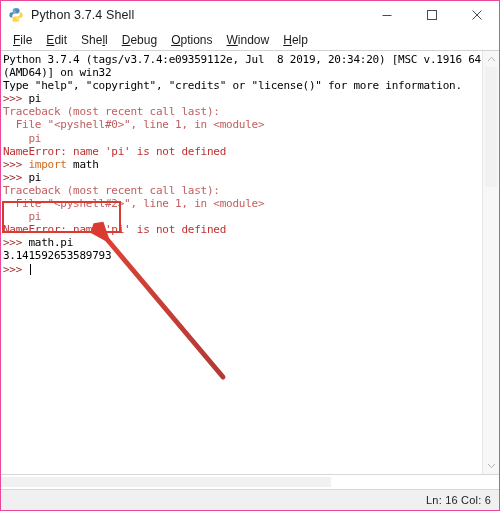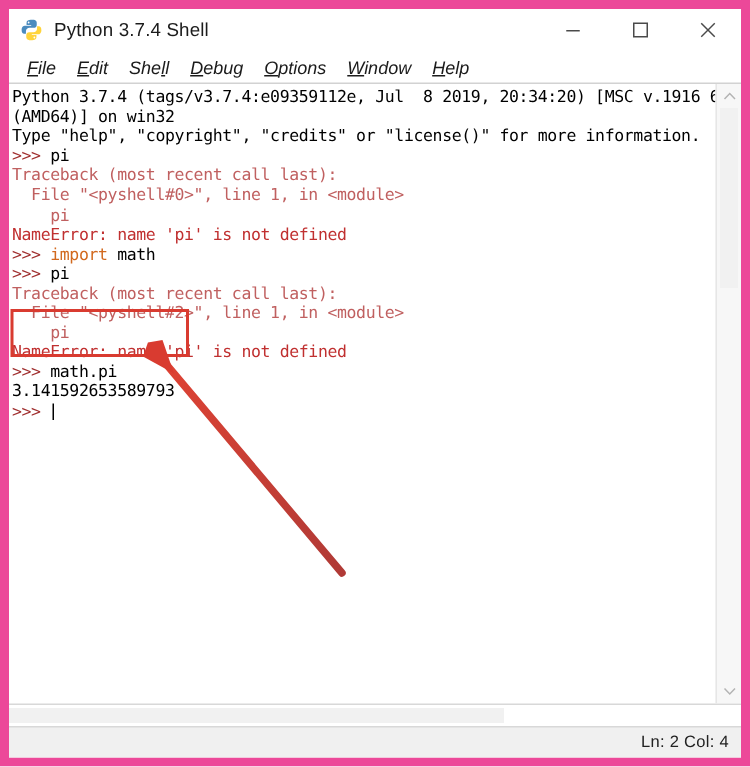--- a/index.html
+++ b/index.html
@@ -13,21 +13,21 @@
     overflow: hidden;
     font-family: "Liberation Sans", sans-serif;
     -webkit-font-smoothing: none;
   }
 
   #window {
     position: relative;
     width: 500px;
     height: 511px;
     box-sizing: border-box;
-    border: 6px solid #ec4899;
+    border: 1px solid #ec4899;
     background: #ffffff;
     display: flex;
     flex-direction: column;
   }
 
   
   #titlebar {
     height: 28px;
     min-height: 28px;
     background: #ffffff;
@@ -76,21 +76,20 @@
     align-items: center;
     padding-left: 5px;
     border-bottom: 1px solid #d2d2d2;
   }
   .menu-item {
     font-size: 12px;
     color: #1b1b1b;
     padding: 0 7px;
     white-space: nowrap;
     line-height: 18px;
-    font-style: italic;
   }
   .menu-item .acc {
     text-decoration: underline;
     text-underline-offset: 1px;
   }
 
   
   #shell-wrap {
     position: relative;
     flex: 1 1 auto;
@@ -257,21 +256,21 @@
         </svg>
       </div>
     </div>
   </div>
 
   <div id="hscroll-row">
     <div id="hthumb"></div>
   </div>
 
   <div id="statusbar">
-    <div id="status-pos">Ln: 2  Col: 4</div>
+    <div id="status-pos">Ln: 16  Col: 6</div>
   </div>
 
   <svg id="overlay" viewBox="0 0 500 511" width="500" height="511">
     <defs>
       <linearGradient id="arrowGrad" x1="1" y1="1" x2="0" y2="0">
         <stop offset="0%" stop-color="#b03a36"></stop>
         <stop offset="100%" stop-color="#e04334"></stop>
       </linearGradient>
     </defs>
     <rect id="hl-box" fill="none" stroke-width="2" x="2" y="201" width="117" height="30" stroke="#d93b30"></rect>

